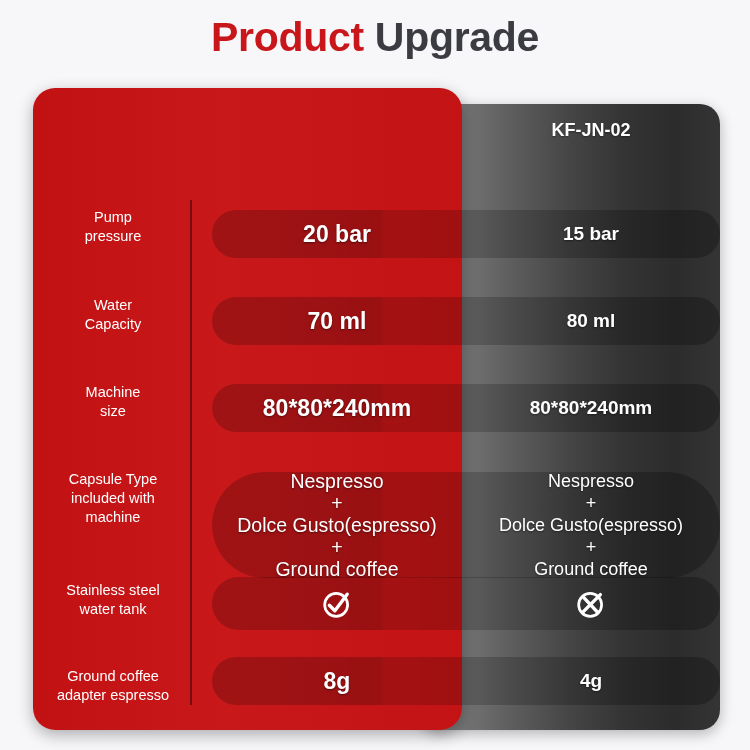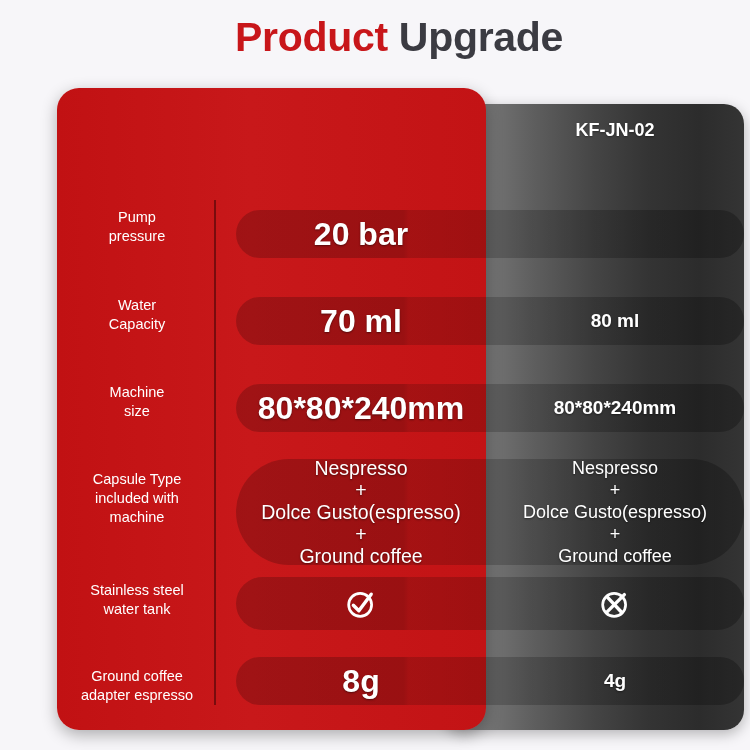--- a/index.html
+++ b/index.html
@@ -2,21 +2,21 @@
 <html><head>
 <meta charset="utf-8">
 <style>
   * { margin:0; padding:0; box-sizing:border-box; }
   html, body {
     width:750px; height:750px;
     background:#f7f6f9;
     font-family:"Liberation Sans", sans-serif;
     overflow:hidden;
   }
-  #stage { position:relative; width:675px; height:750px;margin-left:24px; }
+  #stage { position:relative; width:675px; height:750px; }
 
   
   .title {
     position:absolute; left:0; top:14px; width:750px;
     text-align:center;
     font-size:41px; font-weight:bold;
     letter-spacing:-0.3px;
     white-space:nowrap;
   }
   .title .t-red  { color:#c8161a; }
@@ -63,21 +63,21 @@
     background:linear-gradient(90deg,
         rgba(0,0,0,0.20) 0%, rgba(0,0,0,0.22) 33%,
         rgba(0,0,0,0.16) 34%, rgba(0,0,0,0.26) 100%);
   }
   .cell {
     position:absolute; top:0; height:100%;
     display:flex; align-items:center; justify-content:center;
     color:#ffffff; text-align:center;
     text-shadow:0 1px 2px rgba(0,0,0,0.45);
   }
-  .cell-left  { left:0px;   width:250px; font-size:32px; font-weight:bold; }
+  .cell-left  { left:0px;   width:250px; font-size:23px; font-weight:bold; }
   .cell-right { left:250px; width:258px; font-size:19px; font-weight:bold; }
   .cell-left.multi  { font-size:19.5px; font-weight:normal; line-height:22px; }
   .cell-right.multi { font-size:18px;   font-weight:normal; line-height:22px; }
   .cell .lines { width:100%; }
 
   
   .mark { width:34px; height:34px; display:block; }
 </style>
 </head>
 <body>
@@ -93,41 +93,44 @@
   <div class="divider"></div>
 
   <div class="hdr hdr-right">KF-JN-02</div>
 
   <div id="rows">
       <div class="row-label" style="top: 208px;"><span class="l">Pump</span><br><span class="l">pressure</span></div>
       <div class="pill" style="top: 210px; height: 48px;">
         <div class="cell cell-left">
           <div class="lines"><span class="l">20 bar</span></div>
         </div>
+        <div class="cell cell-right">
+          <div class="lines"><span class="l">15 bar</span></div>
+        </div>
       </div>
       <div class="row-label" style="top: 296px;"><span class="l">Water</span><br><span class="l">Capacity</span></div>
       <div class="pill" style="top: 297px; height: 48px;">
         <div class="cell cell-left">
           <div class="lines"><span class="l">70 ml</span></div>
         </div>
         <div class="cell cell-right">
           <div class="lines"><span class="l">80 ml</span></div>
         </div>
       </div>
       <div class="row-label" style="top: 383px;"><span class="l">Machine</span><br><span class="l">size</span></div>
       <div class="pill" style="top: 384px; height: 48px;">
         <div class="cell cell-left">
           <div class="lines"><span class="l">80*80*240mm</span></div>
         </div>
         <div class="cell cell-right">
           <div class="lines"><span class="l">80*80*240mm</span></div>
         </div>
       </div>
       <div class="row-label" style="top: 470px;"><span class="l">Capsule Type</span><br><span class="l">included with</span><br><span class="l">machine</span></div>
-      <div class="pill" style="top: 459px; height: 106px;">
+      <div class="pill" style="top: 472px; height: 106px;">
         <div class="cell cell-left multi">
           <div class="lines"><span class="l">Nespresso</span><br><span class="l">+</span><br><span class="l">Dolce Gusto(espresso)</span><br><span class="l">+</span><br><span class="l">Ground coffee</span></div>
         </div>
         <div class="cell cell-right multi">
           <div class="lines"><span class="l">Nespresso</span><br><span class="l">+</span><br><span class="l">Dolce Gusto(espresso)</span><br><span class="l">+</span><br><span class="l">Ground coffee</span></div>
         </div>
       </div>
       <div class="row-label" style="top: 581px;"><span class="l">Stainless steel</span><br><span class="l">water tank</span></div>
       <div class="pill" style="top: 577px; height: 53px;">
         <div class="cell cell-left">

